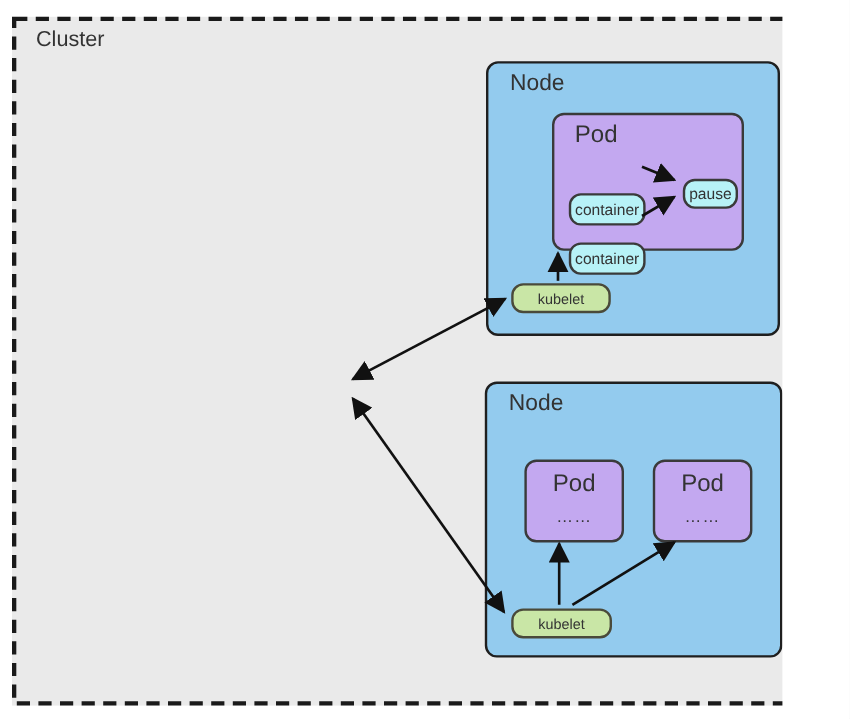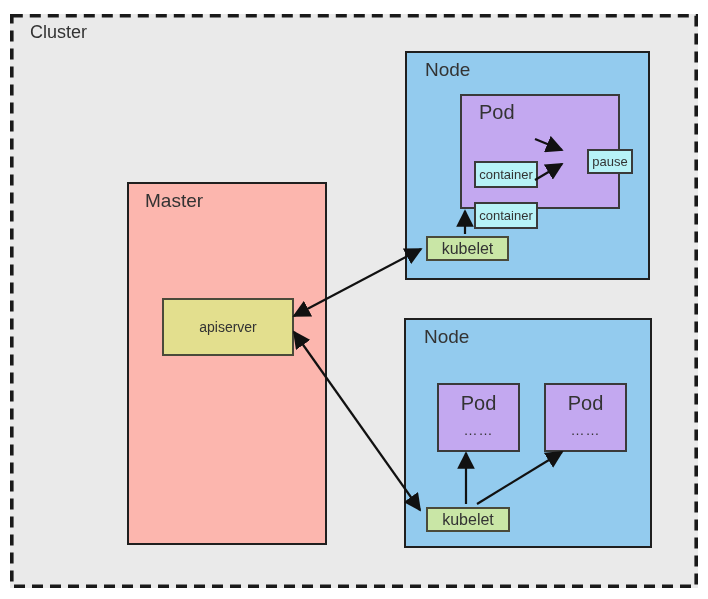--- a/index.html
+++ b/index.html
@@ -1,28 +1,28 @@
 <!DOCTYPE html>
 <html style="--cluster-fill: #EAEAEA; --cluster-border: #1A1A1A; --node-fill: #93CBEE; --node-border: #1F1F1F; --pod-fill: #C3A8F0; --pod-border: #3A3A3A; --container-fill: #B7F2F7; --container-border: #3A3A3A; --kubelet-fill: #C9E6A6; --kubelet-border: #4A4A3A; --master-fill: #FCB6AE; --apiserver-fill: #E3DF8E; --apiserver-border: #4A4A3A; --arrow: #111111; --text: #333333;"><head>
 <meta charset="utf-8">
 <style>
   html,body{margin:0;padding:0;background:#fff;}
   .canvas{
-    position:relative;width:708px;height:599px;background:#ffffff;
+    position:relative;width:652px;height:599px;background:#ffffff;
     font-family:"Liberation Sans", sans-serif;color:var(--text,#333);
     overflow:hidden;
   }
   .cluster{
     position:absolute;left:10px;top:14px;width:688px;height:574px;
     background:var(--cluster-fill,#EAEAEA);
   }
   .cluster-label{
     position:absolute;left:20px;top:8px;font-size:18px;color:var(--text,#333);
   }
-  .box{position:absolute;box-sizing:border-box;}
+  .box{position:absolute;box-sizing:border-box;border-radius:10px;}
   .master{
     left:127px;top:182px;width:200px;height:363px;
     background:var(--master-fill,#FCB6AE);border:2px solid var(--node-border,#1F1F1F);
   }
   .master-label{position:absolute;left:16px;top:6px;font-size:19px;}
   .apiserver{
     left:33px;top:114px;width:132px;height:58px;
     background:var(--apiserver-fill,#E3DF8E);border:2px solid var(--apiserver-border,#4A4A3A);
     display:flex;align-items:center;justify-content:center;font-size:14px;
   }
@@ -38,27 +38,27 @@
   .pod-top{left:53px;top:41px;width:160px;height:115px;}
   .pod-label{position:absolute;left:17px;top:5px;font-size:20px;}
   .container-box{
     left:12px;width:64px;height:27px;
     background:var(--container-fill,#B7F2F7);border:2px solid var(--container-border,#3A3A3A);
     display:flex;align-items:center;justify-content:center;font-size:13px;margin-top:32px;
   }
   .container-1{top:33px;}
   .container-2{top:74px;}
   .pause{
-    left:125px;top:53px;width:46px;height:25px;
+    left:107px;top:53px;width:46px;height:25px;
     background:var(--container-fill,#B7F2F7);border:2px solid var(--container-border,#3A3A3A);
     display:flex;align-items:center;justify-content:center;font-size:13px;
   }
   .kubelet{
     background:var(--kubelet-fill,#C9E6A6);border:2px solid var(--kubelet-border,#4A4A3A);
-    display:flex;align-items:center;justify-content:center;font-size:16px;
+    display:flex;align-items:center;justify-content:center;font-size:12px;
   }
   .kubelet-top{left:19px;top:183px;width:83px;height:25px;}
   .kubelet-bottom{left:20px;top:187px;width:84px;height:25px;}
   .pod-small{width:83px;height:69px;top:63px;}
   .pod-bl{left:31px;}
   .pod-br{left:138px;}
   .pod-small .pod-label{left:0;right:0;text-align:center;top:7px;}
   .pod-dots{
     position:absolute;left:0;right:0;top:38px;text-align:center;
     font-size:14px;letter-spacing:1px;line-height:1;
@@ -70,24 +70,20 @@
 </style>
 </head>
 <body>
 
 <div class="canvas">
 
   <div class="cluster">
     <div class="cluster-label">Cluster</div>
   </div>
 
-  <div class="box master">
-    <div class="master-label">Master</div>
-    <div class="box apiserver">apiserver</div>
-  </div>
 
   <div class="box node node-top">
     <div class="node-label">Node</div>
     <div class="box pod pod-top">
       <div class="pod-label">Pod</div>
       <div class="box container-box container-1">container</div>
       <div class="box container-box container-2">container</div>
       <div class="box pause">pause</div>
     </div>
     <div class="box kubelet kubelet-top">kubelet</div>

